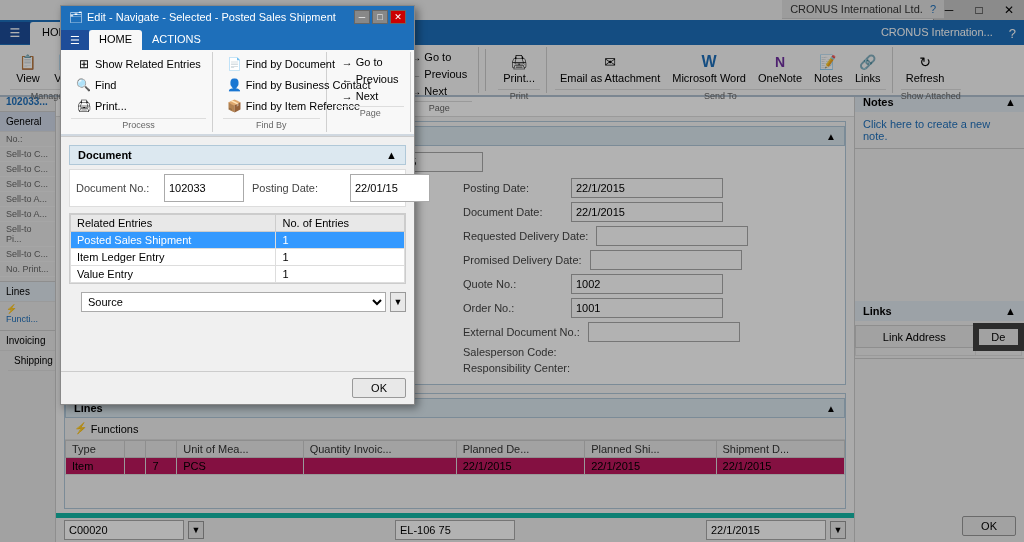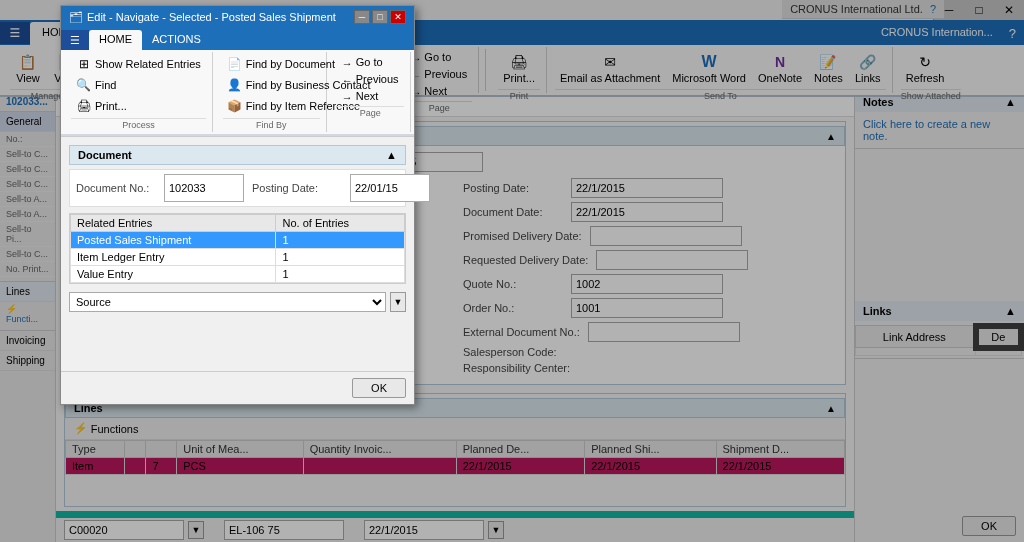--- a/index.html
+++ b/index.html
@@ -329,20 +329,21 @@
       margin-top: 8px;
       gap: 4px;
     }
     .dialog-source-select {
       flex: 1;
       height: 20px;
       font-size: 11px;
       border: 1px solid #aaa;
       background: #fff;
       padding: 0 2px;
+      margin-left: 12px;
     }
 
     
     .main-page-title {
       font-size: 14px;
       font-weight: bold;
       color: #1e6fba;
       padding: 4px 12px;
       background: #fff;
       border-bottom: 1px solid #ddd;
@@ -519,21 +520,21 @@
         <div style="padding:2px 6px;font-size:9px;color:#666;cursor:pointer;border-bottom:1px solid #eee;">Sell-to C...</div>
         <div style="padding:2px 6px;font-size:9px;color:#666;cursor:pointer;border-bottom:1px solid #eee;">Sell-to C...</div>
         <div style="padding:2px 6px;font-size:9px;color:#666;cursor:pointer;border-bottom:1px solid #eee;">Sell-to A...</div>
         <div style="padding:2px 6px;font-size:9px;color:#666;cursor:pointer;border-bottom:1px solid #eee;">Sell-to A...</div>
         <div style="padding:2px 6px;font-size:9px;color:#666;cursor:pointer;border-bottom:1px solid #eee;">Sell-to Pi...</div>
         <div style="padding:2px 6px;font-size:9px;color:#666;cursor:pointer;border-bottom:1px solid #eee;">Sell-to C...</div>
         <div style="padding:2px 6px;font-size:9px;color:#666;cursor:pointer;border-bottom:1px solid #eee;">No. Print...</div>
         <div style="padding:4px 6px;font-size:10px;cursor:pointer;border-top:1px solid #ccc;border-bottom:1px solid #ddd;margin-top:4px;background:#e0e8f0;">Lines</div>
         <div style="padding:2px 6px;font-size:9px;color:#1e6fba;cursor:pointer;">⚡ Functi...</div>
         <div style="padding:4px 6px;font-size:10px;cursor:pointer;border-top:1px solid #ccc;border-bottom:1px solid #ddd;margin-top:4px;">Invoicing</div>
-        <div style="padding:4px 6px;font-size:10px;cursor:pointer;border-bottom:1px solid #ddd;">Shipping</div>
+        <div style="padding:4px 6px;font-size:10px;cursor:pointer;border-bottom:1px solid #ddd;margin-left:8px;">Shipping</div>
       </div>
     </div>
 
     <div style="flex:1;background:#f5f5f5;display:flex;flex-direction:column;overflow:hidden;">
 
       <div class="main-page-title">Selected - Posted Sales Shipment</div>
 
       <div style="margin:4px 8px;border:1px solid #b0c8d8;">
         <div class="section-header">
           <span>Document</span>
@@ -563,25 +564,25 @@
             <div style="flex:1;">
               <div class="form-row">
                 <span class="form-label">Posting Date:</span>
                 <input class="form-input" value="22/1/2015" readonly="" style="">
               </div>
               <div class="form-row">
                 <span class="form-label">Document Date:</span>
                 <input class="form-input" value="22/1/2015" readonly="" style="">
               </div>
               <div class="form-row">
-                <span class="form-label">Promised Delivery Date:</span>
+                <span class="form-label">Requested Delivery Date:</span>
                 <input class="form-input" readonly="" style="">
               </div>
               <div class="form-row">
-                <span class="form-label">Requested Delivery Date:</span>
+                <span class="form-label">Promised Delivery Date:</span>
                 <input class="form-input" readonly="" style="">
               </div>
               <div class="form-row">
                 <span class="form-label">Quote No.:</span>
                 <input class="form-input" value="1002" readonly="" style="">
               </div>
               <div class="form-row">
                 <span class="form-label">Order No.:</span>
                 <input class="form-input" value="1001" readonly="" style="">
               </div>
@@ -636,21 +637,21 @@
                 <td></td>
                 <td>22/1/2015</td>
                 <td>22/1/2015</td>
                 <td>22/1/2015</td>
               </tr>
             </tbody>
           </table>
         </div>
       </div>
 
-      <div style="padding:2px 8px;background:#f0f0f0;border-top:7px solid #14b8a6;display:flex;align-items:center;justify-content:flex-start;gap:20px;">
+      <div style="padding:2px 8px;background:#f0f0f0;border-top:5px solid #14b8a6;display:flex;align-items:center;justify-content:space-between;gap:20px;">
         <div style="display:flex;align-items:center;gap:4px;">
           <input class="form-input" style="width: 80px;" value="C00020" readonly="">
           <button style="width:16px;height:18px;font-size:9px;border:1px solid #999;background:#e8e8e8;cursor:pointer;">▼</button>
         </div>
         <div style="display:flex;align-items:center;gap:4px;">
           <input class="form-input" style="width: 80px;" value="EL-106 75" readonly="">
         </div>
         <div style="display:flex;align-items:center;gap:4px;">
           <input class="form-input" style="width: 80px;" value="22/1/2015" readonly="">
           <button style="width:16px;height:18px;font-size:9px;border:1px solid #999;background:#e8e8e8;cursor:pointer;">▼</button>

